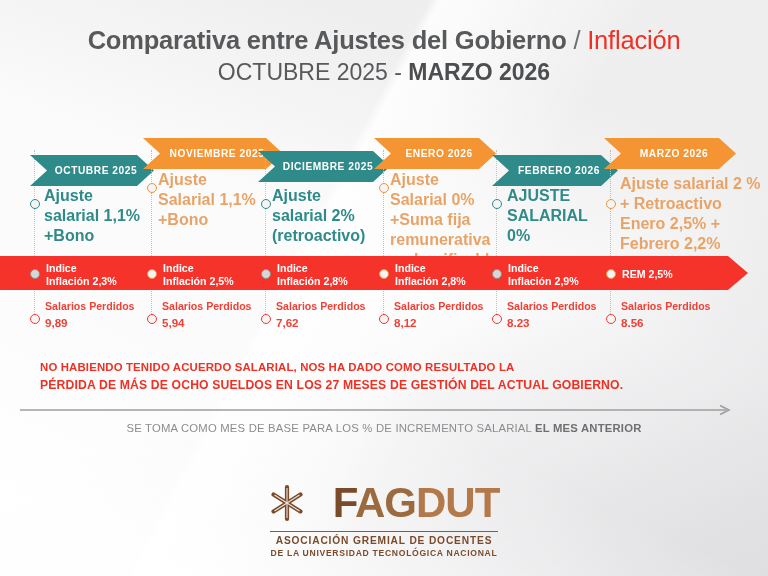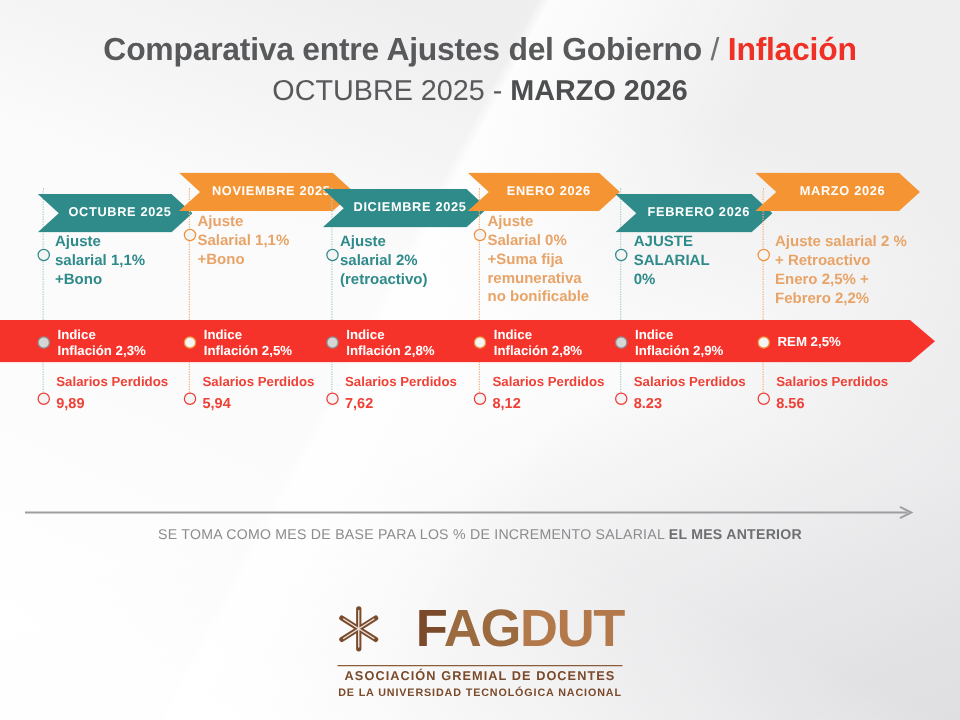--- a/index.html
+++ b/index.html
@@ -23,21 +23,21 @@
   }
   .stage{position:absolute;inset:0;}
 
   
   .header{position:absolute;left:0;right:0;top:26px;text-align:center;}
   .title-line1{
     font-size:25.5px;font-weight:600;color:#58595b;letter-spacing:-.2px;
     line-height:1.15;white-space:nowrap;
   }
   .title-line1 .sep{color:#6e6f71;font-weight:400;}
-  .title-line1 .infl{color:#ee3124;font-weight:700;}
+  .title-line1 .infl{color:#ee3124;font-weight:400;}
   .title-line2{
     margin-top:4px;font-size:23px;color:#58595b;font-weight:400;line-height:1.15;
   }
   .title-line2 .bold{font-weight:700;color:#4d4e50;}
 
   
   .timeline{position:absolute;left:0;top:0;width:768px;height:576px;}
 
   
   .dotline{
@@ -63,21 +63,21 @@
     justify-content:center;color:#ffffff;font-weight:700;font-size:10.2px;
     letter-spacing:.55px;white-space:nowrap;
     clip-path:polygon(0 0, calc(100% - 17px) 0, 100% 50%, calc(100% - 17px) 100%, 0 100%, 17px 50%);
     padding-left:8px;
   }
   .chev.teal{background:#2f8a8a;}
   .chev.orange{background:#f59432;}
 
   
   .adj{
-    position:absolute;font-weight:700;font-size:12px;line-height:1.25;
+    position:absolute;font-weight:700;font-size:16px;line-height:1.25;
     white-space:pre-line;
   }
   .adj.teal{color:#2f8a8a;}
   .adj.orange{color:#e8a468;}
 
   
   .redbar{
     position:absolute;left:0;top:256px;width:748px;height:34px;
     background:#f6332b;
     clip-path:polygon(0 0, calc(100% - 20px) 0, 100% 50%, calc(100% - 20px) 100%, 0 100%);
@@ -175,21 +175,21 @@
 no bonificable</div>
       <div class="ring orange" style="left: 383px; top: 183px;"></div>
       <div class="dotline teal" style="left: 496px;"></div>
       <div class="chev teal" style="left: 492px; width: 118px; top: 155px;">FEBRERO 2026</div>
       <div class="adj teal" style="left: 507px; top: 186px;">AJUSTE
 SALARIAL
 0%</div>
       <div class="ring teal" style="left: 496px; top: 199px;"></div>
       <div class="dotline orange" style="left: 610px;"></div>
       <div class="chev orange" style="left: 604px; width: 124px; top: 138px;">MARZO 2026</div>
-      <div class="adj orange" style="left: 620px; top: 186px;">Ajuste salarial 2 %
+      <div class="adj orange" style="left: 620px; top: 174px;">Ajuste salarial 2 %
 + Retroactivo
 Enero 2,5% +
 Febrero 2,2%</div>
       <div class="ring orange" style="left: 610px; top: 199px;"></div>
     </div>
 
   <div class="redbar"></div>
   <div class="timeline" id="inflation-layer">
       <div class="infl-txt" style="left: 46px; top: 262px;">Indice
 Inflación 2,3%</div>
@@ -217,20 +217,24 @@
       <div class="sal" style="left: 276px; top: 300px;"><span>Salarios Perdidos</span><span class="num">7,62</span></div>
       <div class="ring red" style="left: 265px; top: 314px;"></div>
       <div class="sal" style="left: 394px; top: 300px;"><span>Salarios Perdidos</span><span class="num">8,12</span></div>
       <div class="ring red" style="left: 383px; top: 314px;"></div>
       <div class="sal" style="left: 507px; top: 300px;"><span>Salarios Perdidos</span><span class="num">8.23</span></div>
       <div class="ring red" style="left: 496px; top: 314px;"></div>
       <div class="sal" style="left: 621px; top: 300px;"><span>Salarios Perdidos</span><span class="num">8.56</span></div>
       <div class="ring red" style="left: 610px; top: 314px;"></div>
     </div>
 
+  <div class="note-red">
+    <div class="r1">NO HABIENDO TENIDO ACUERDO SALARIAL, NOS HA DADO COMO RESULTADO LA</div>
+    <div class="b">PÉRDIDA DE MÁS DE OCHO SUELDOS EN LOS 27 MESES DE GESTIÓN DEL ACTUAL GOBIERNO.</div>
+  </div>
 
   <svg class="gray-arrow" viewBox="0 0 720 12">
     <line x1="0" y1="6" x2="706" y2="6" stroke="#9d9ea0" stroke-width="1.6"></line>
     <polyline points="700,1.5 709,6 700,10.5" fill="none" stroke="#9d9ea0" stroke-width="1.6"></polyline>
   </svg>
 
   <div class="note-gray1">
     <span>SE TOMA COMO MES DE BASE PARA LOS % DE INCREMENTO SALARIAL </span><span class="b">EL MES ANTERIOR</span>
   </div>
 

